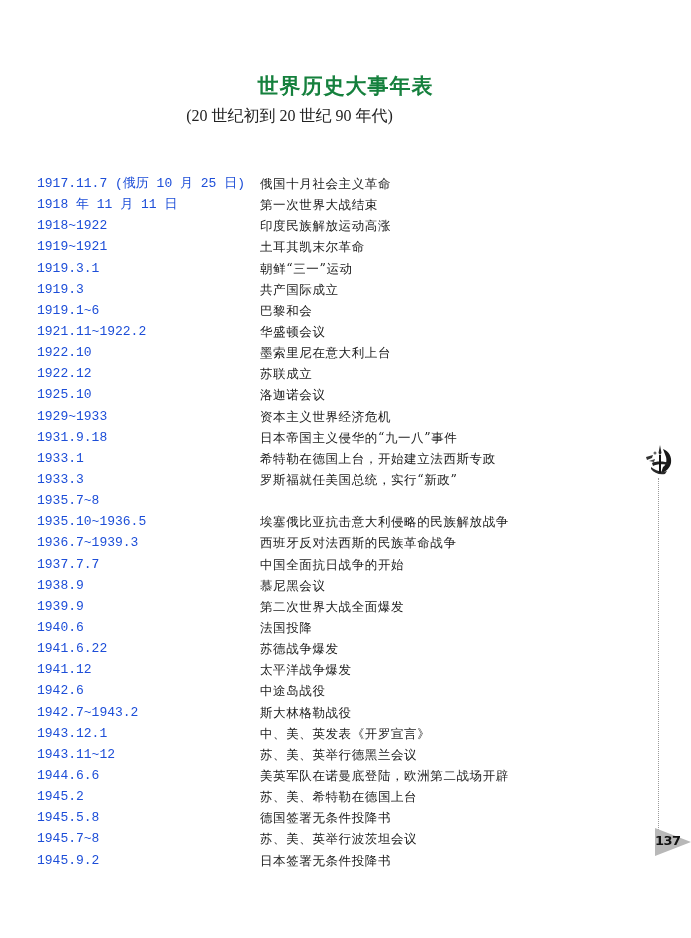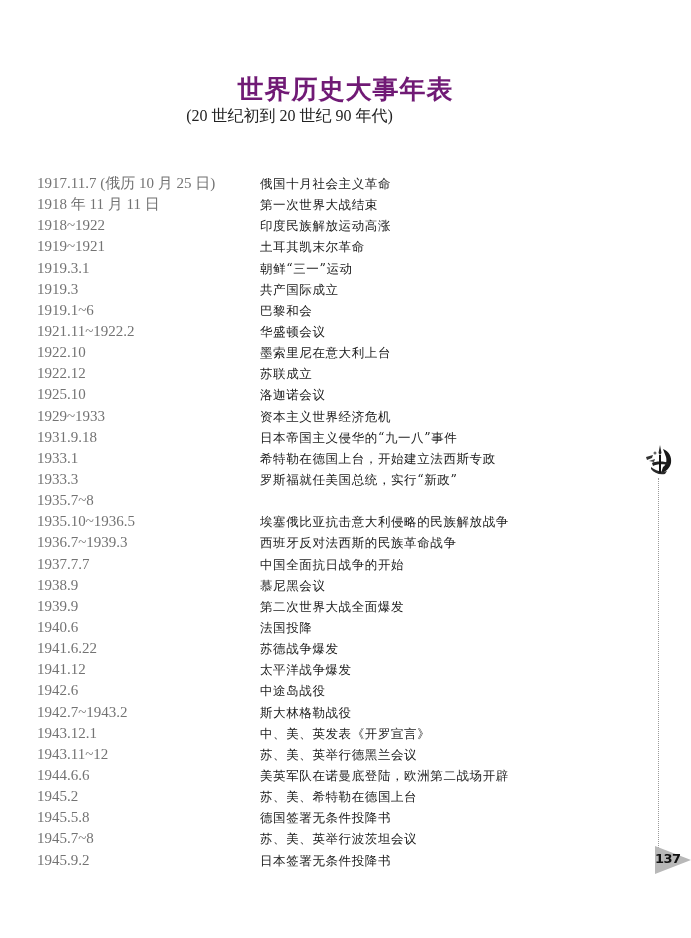--- a/index.html
+++ b/index.html
@@ -16,23 +16,23 @@
       color: #1a1a1a;
     }
     .page-title {
       position: absolute;
       top: 72px;
       left: 0;
       width: 691px;
       text-align: center;
       font-family: "DejaVu Sans", "Liberation Sans", sans-serif;
       font-weight: bold;
-      font-size: 26px;
+      font-size: 21px;
       letter-spacing: 1px;
-      color: #701a75;
+      color: #15803d;
     }
     .page-subtitle {
       position: absolute;
       top: 106px;
       left: 0;
       width: 579px;
       text-align: center;
       font-family: "Liberation Serif", "DejaVu Serif", serif;
       font-size: 16px;
       color: #222;
@@ -48,23 +48,23 @@
     }
     .row {
       display: flex;
       height: 21.15px;
       line-height: 21.15px;
       align-items: center;
     }
     .date {
       width: 223px;
       flex: 0 0 223px;
-      font-family: Liberation Serif, serif;
-      font-size: 15px;
-      color: #737373;
+      font-family: Liberation Mono, monospace;
+      font-size: 13px;
+      color: #1d4ed8;
       white-space: nowrap;
     }
     .event {
       flex: 1 1 auto;
       font-family: "DejaVu Serif", "Liberation Serif", serif;
       font-size: 12.5px;
       letter-spacing: 0.6px;
       color: #1a1a1a;
       white-space: nowrap;
     }
@@ -79,21 +79,21 @@
       position: absolute;
       left: 658px;
       top: 478px;
       width: 0;
       height: 370px;
       border-left: 1.5px dotted #9a9a9a;
     }
     .page-number-tab {
       position: absolute;
       left: 655px;
-      top: 846px;
+      top: 828px;
       width: 36px;
       height: 28px;
     }
     .page-number-tab svg {
       position: absolute;
       left: 0;
       top: 0;
     }
     .page-number {
       position: absolute;

